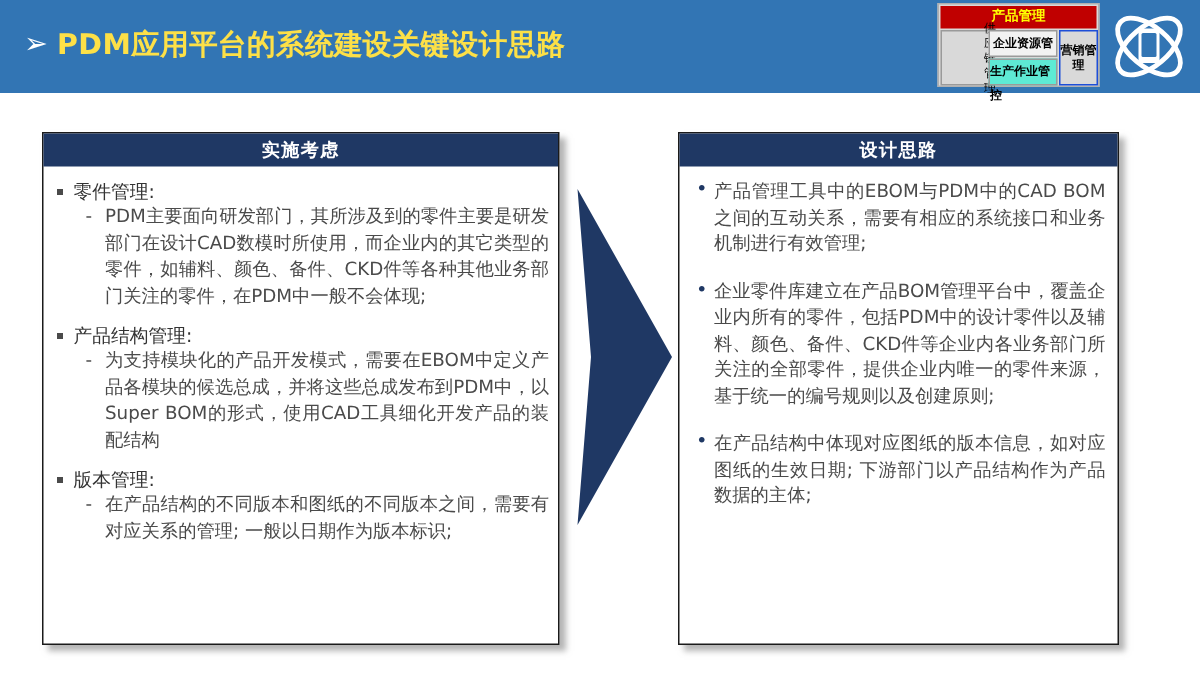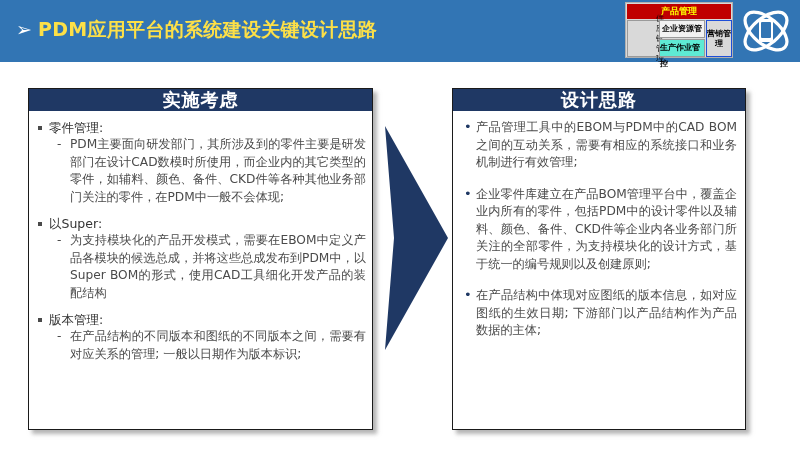--- a/index.html
+++ b/index.html
@@ -73,21 +73,21 @@
     box-sizing:border-box;
     box-shadow:4px 4px 4px rgba(120,120,120,0.55);
   }
   .panel-left{ left:28px; top:88px; width:345px; height:342px; }
   .panel-right{ left:452px; top:88px; width:294px; height:342px; }
 
   .panel-head{
     height:22px;
     background:#1f3864;
     color:#ffffff;
-    font-size:18px;font-weight:bold;
+    font-size:12px;font-weight:bold;
     text-align:center;line-height:22px;
     letter-spacing:1px;
   }
   .panel-body{
     padding:8px 6px 4px 6px;
   }
 
   
   .l-group{ margin-bottom:9px; }
   .l-head{
@@ -162,32 +162,32 @@
 <div class="panel panel-left">
   <div class="panel-head">实施考虑</div>
   <div class="panel-body">
 
     <div class="l-group">
       <div class="l-head">零件管理:</div>
       <div class="l-sub">PDM主要面向研发部门，其所涉及到的零件主要是研发部门在设计CAD数模时所使用，而企业内的其它类型的零件，如辅料、颜色、备件、CKD件等各种其他业务部门关注的零件，在PDM中一般不会体现;</div>
     </div>
 
     <div class="l-group">
-      <div class="l-head">以Super:</div>
+      <div class="l-head">产品结构管理:</div>
       <div class="l-sub">为支持模块化的产品开发模式，需要在EBOM中定义产品各模块的候选总成，并将这些总成发布到PDM中，以Super BOM的形式，使用CAD工具细化开发产品的装配结构</div>
     </div>
 
     <div class="l-group">
       <div class="l-head">版本管理:</div>
       <div class="l-sub">在产品结构的不同版本和图纸的不同版本之间，需要有对应关系的管理; 一般以日期作为版本标识;</div>
     </div>
 
   </div>
 </div>
 
 <div class="panel panel-right">
   <div class="panel-head">设计思路</div>
   <div class="panel-body">
     <div class="r-item">产品管理工具中的EBOM与PDM中的CAD  BOM之间的互动关系，需要有相应的系统接口和业务机制进行有效管理;</div>
-    <div class="r-item">企业零件库建立在产品BOM管理平台中，覆盖企业内所有的零件，包括PDM中的设计零件以及辅料、颜色、备件、CKD件等企业内各业务部门所关注的全部零件，为支持模块化的设计方式，基于统一的编号规则以及创建原则;</div>
+    <div class="r-item">企业零件库建立在产品BOM管理平台中，覆盖企业内所有的零件，包括PDM中的设计零件以及辅料、颜色、备件、CKD件等企业内各业务部门所关注的全部零件，提供企业内唯一的零件来源，基于统一的编号规则以及创建原则;</div>
     <div class="r-item">在产品结构中体现对应图纸的版本信息，如对应图纸的生效日期; 下游部门以产品结构作为产品数据的主体;</div>
   </div>
 </div>
 
 </body></html>

